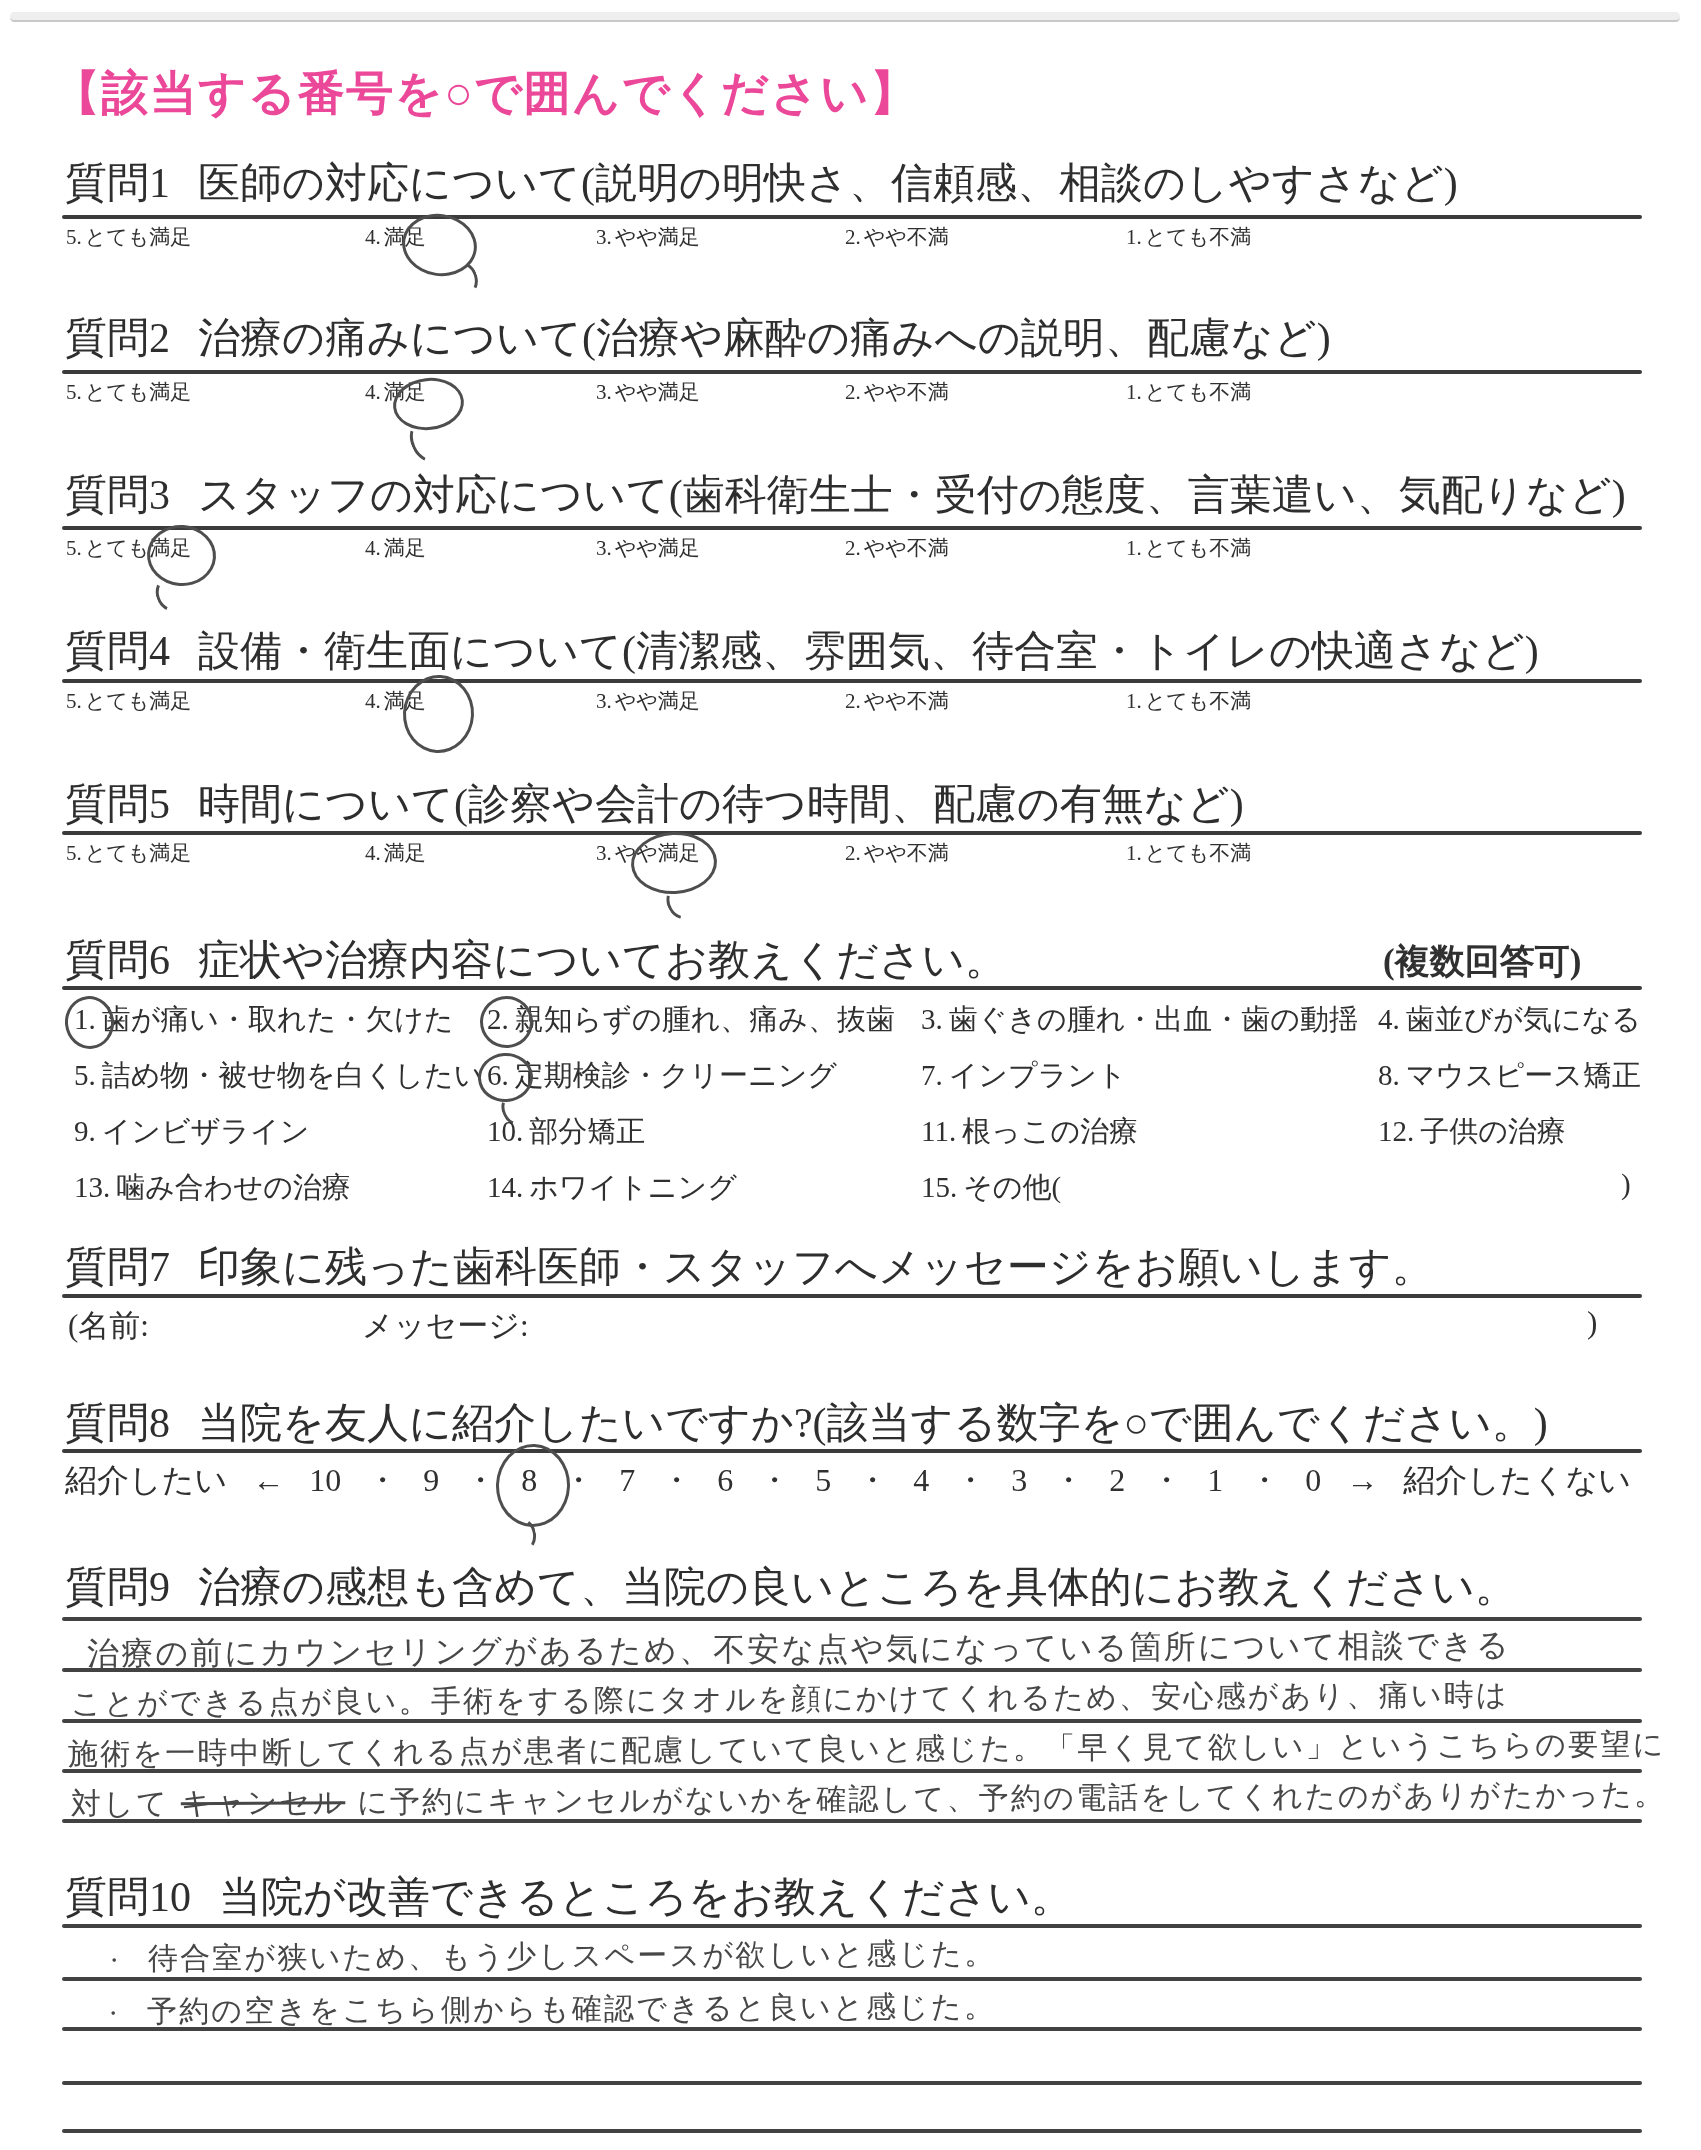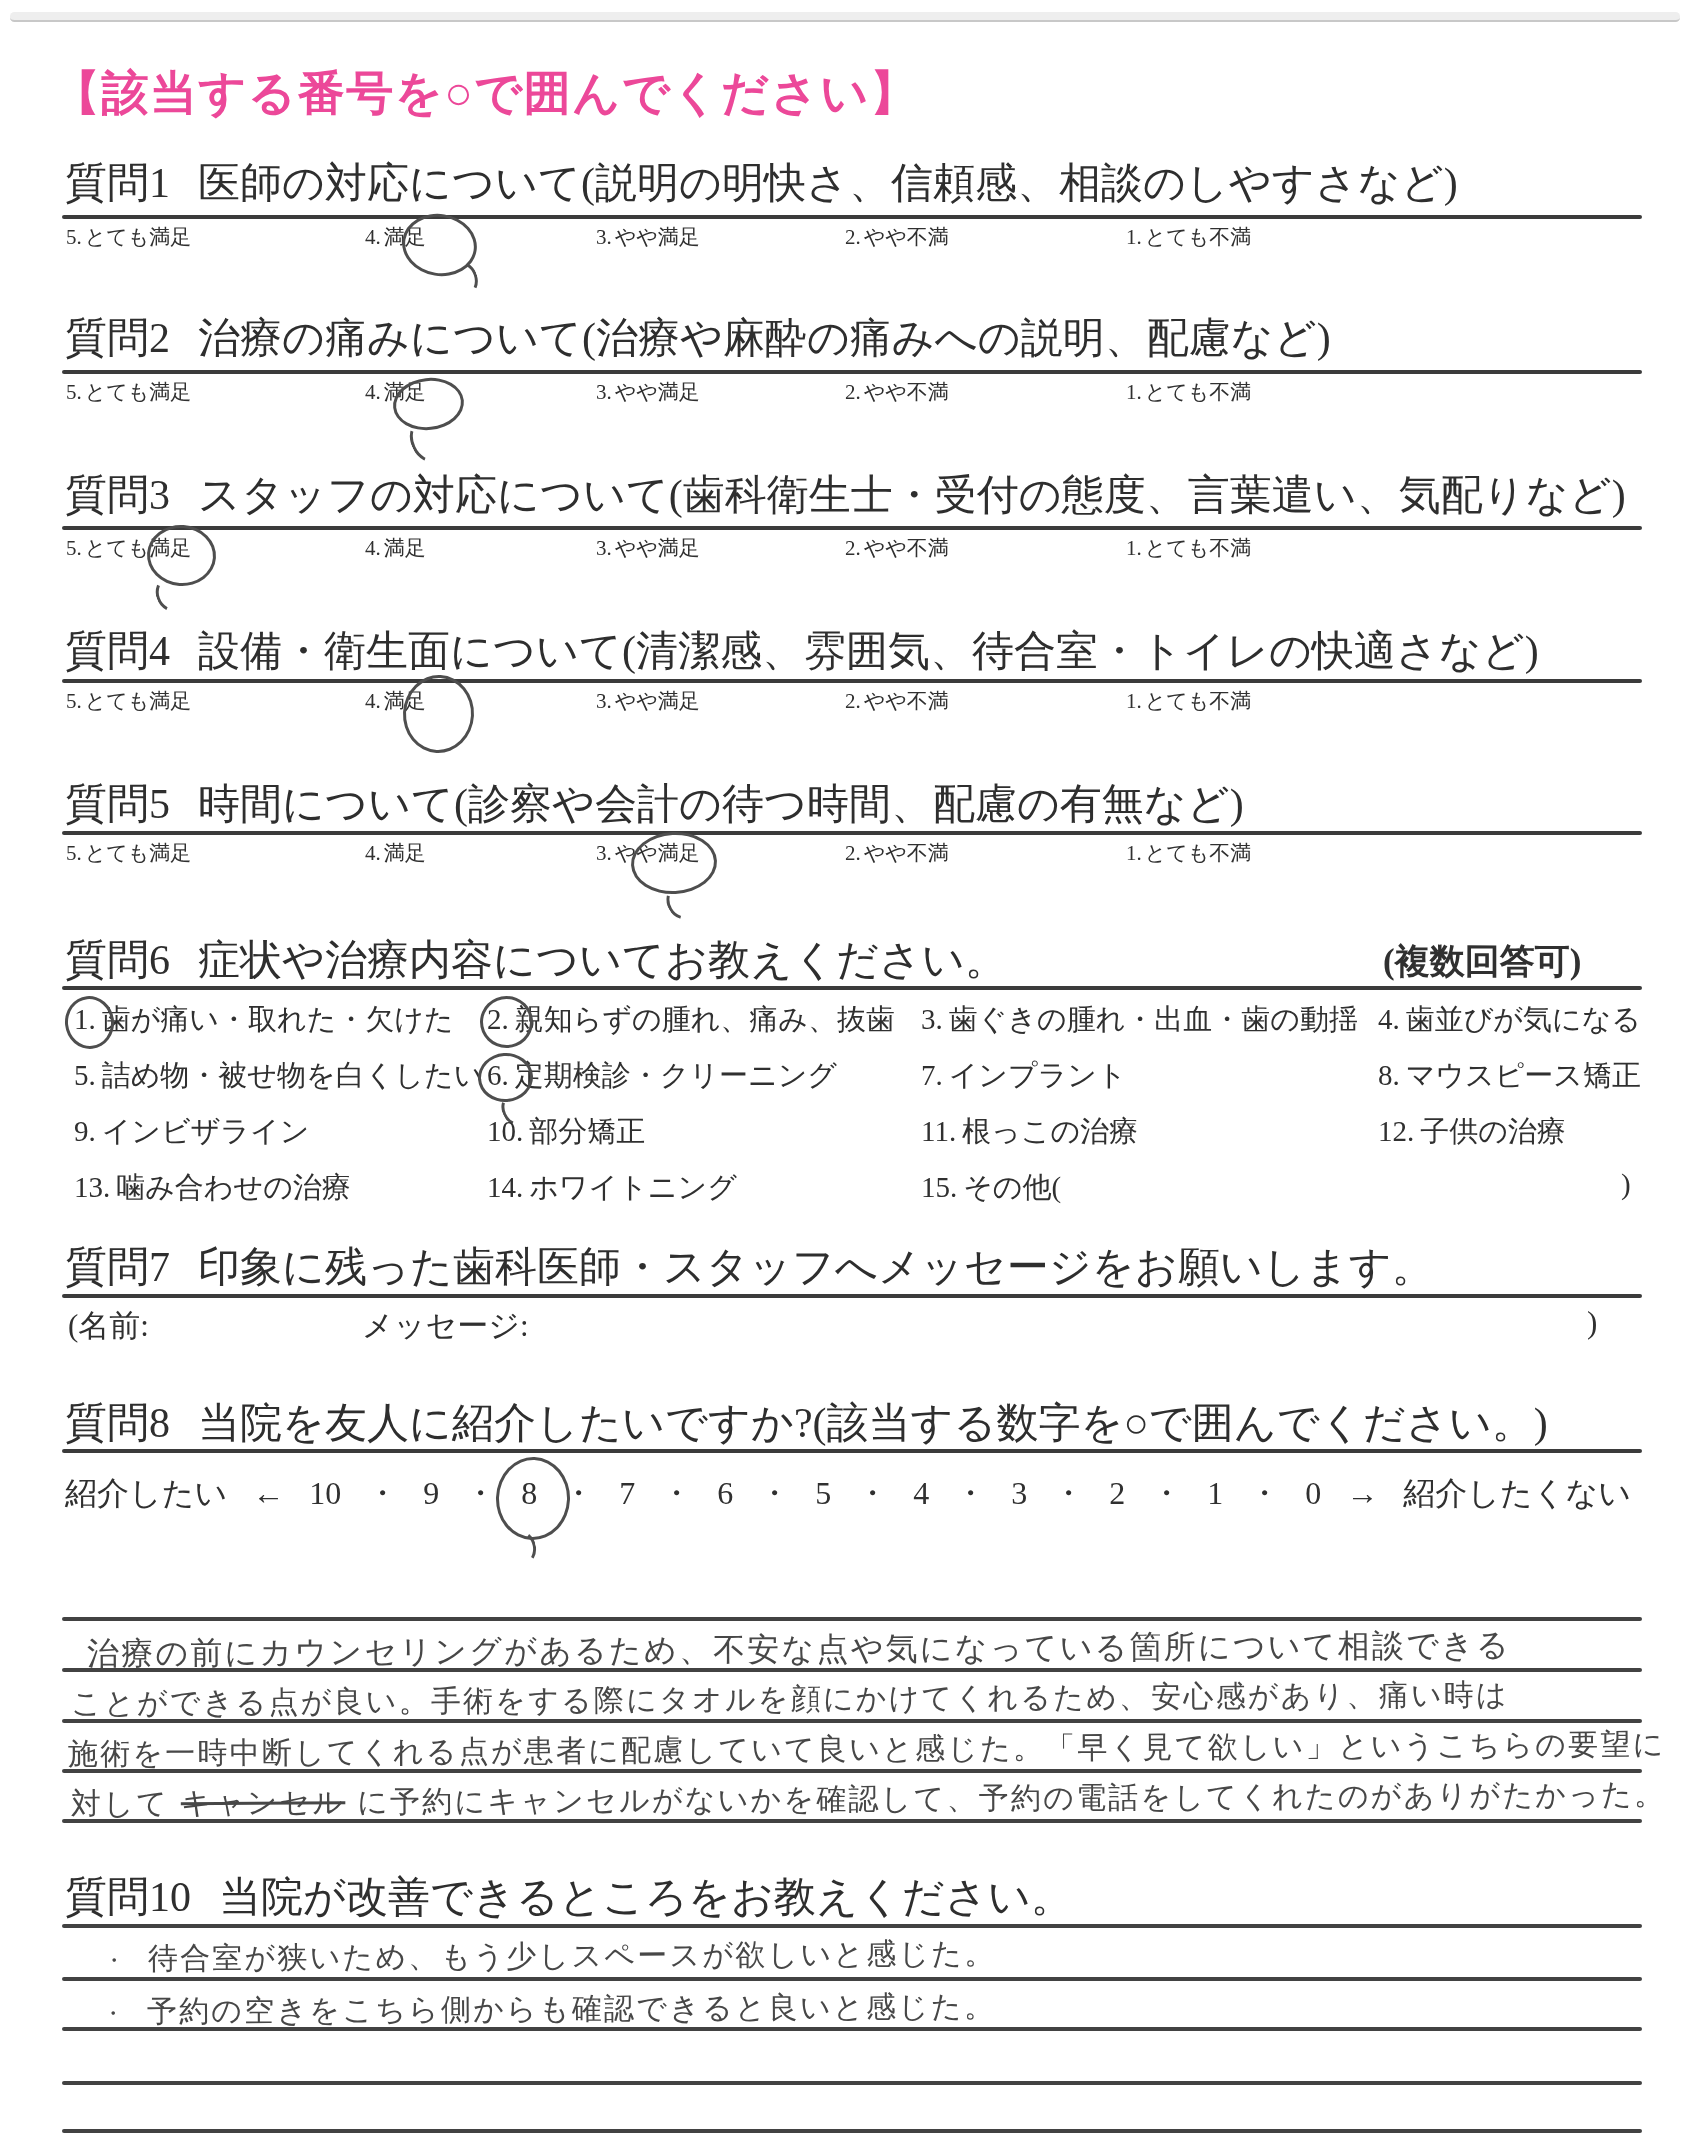--- a/index.html
+++ b/index.html
@@ -37,21 +37,21 @@
   .q6row{position:absolute;left:0;width:100%;font-size:29px;white-space:nowrap;}
   .q6i{position:absolute;white-space:nowrap;}
   .q6i .onum{margin-right:5.9px;}
   .cx1{left:74px;} .cx2{left:487px;} .cx3{left:921px;} .cx4{left:1378px;}
   .q6note{position:absolute;left:1383px;font-size:35px;white-space:nowrap;font-weight:bold;}
   .q6paren{position:absolute;left:1621px;font-size:29px;}
   
   .q7row{position:absolute;left:0;width:100%;font-size:31px;}
   .q7n{position:absolute;left:68px;} .q7m{position:absolute;left:362px;} .q7p{position:absolute;left:1587px;}
   
-  .q8row{position:absolute;left:65px;display:flex;gap:25px;align-items:baseline;font-size:32px;white-space:nowrap;margin-top:13px;}
+  .q8row{position:absolute;left:65px;display:flex;gap:25px;align-items:baseline;font-size:32px;white-space:nowrap;}
   .numwrap8{position:relative;display:inline-block;}
   .cq8{left:-25px;top:-17.7px;width:68px;height:77px;transform:rotate(2deg);}
   .tq8{left:-13.3px;top:56px;transform:rotate(170deg);width:22px;height:28px;}
   
   .hand{position:absolute;font-family:"DejaVu Sans",sans-serif;color:#474747;font-size:32px;
         letter-spacing:2.2px;white-space:nowrap;transform:rotate(-0.35deg);}
   .hand.small{font-size:30px;}
   .struck{text-decoration:line-through;text-decoration-thickness:3px;margin:0 11.8px;}
   .bullet{display:inline-block;margin-right:20.7px;font-size:22px;vertical-align:middle;}
 </style>
@@ -189,20 +189,23 @@
     <span>・</span>
     <span>2</span>
     <span>・</span>
     <span>1</span>
     <span>・</span>
     <span>0</span>
     <span>→</span>
     <span>紹介したくない</span>
   </div>
 
+  <div class="qhead" style="top:1565px">
+    <span class="qlabel">質問9</span><span>治療の感想も含めて、当院の良いところを具体的にお教えください。</span>
+  </div>
   <div class="rule thin" style="top:1617px"></div>
   <div class="hand" style="top:1628px;left:87px">治療の前にカウンセリングがあるため、不安な点や気になっている箇所について相談できる</div>
   <div class="rule thin" style="top:1668px"></div>
   <div class="hand small" style="top:1679px;left:71px">ことができる点が良い。手術をする際にタオルを顔にかけてくれるため、安心感があり、痛い時は</div>
   <div class="rule thin" style="top:1719px"></div>
   <div class="hand small" style="top:1729px;left:68px">施術を一時中断してくれる点が患者に配慮していて良いと感じた。「早く見て欲しい」というこちらの要望に</div>
   <div class="rule thin" style="top:1769px"></div>
   <div class="hand small" style="top:1779px;left:71px">
     <span>対して</span><span class="struck">キャンセル</span><span>に予約にキャンセルがないかを確認して、予約の電話をしてくれたのがありがたかった。</span>
   </div>

